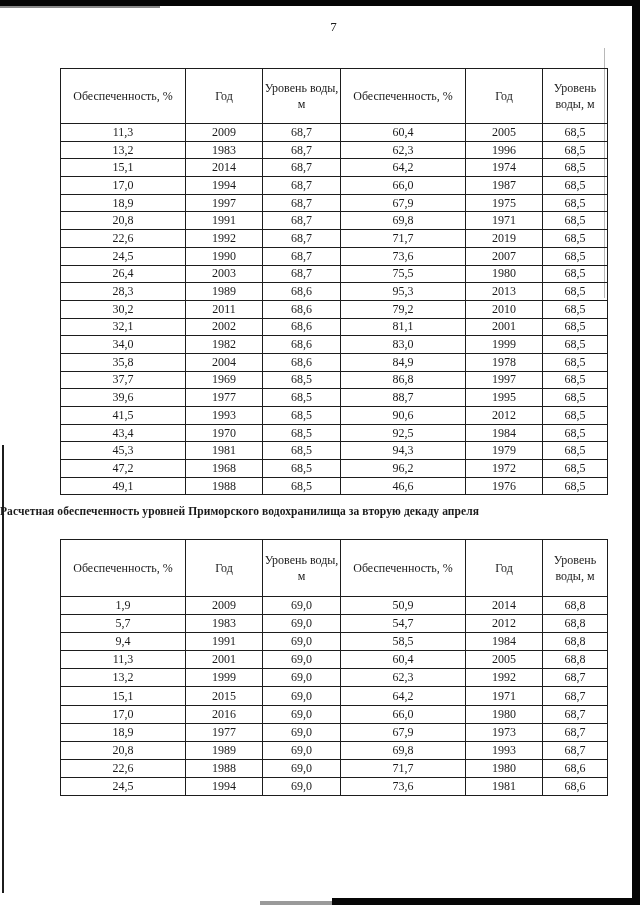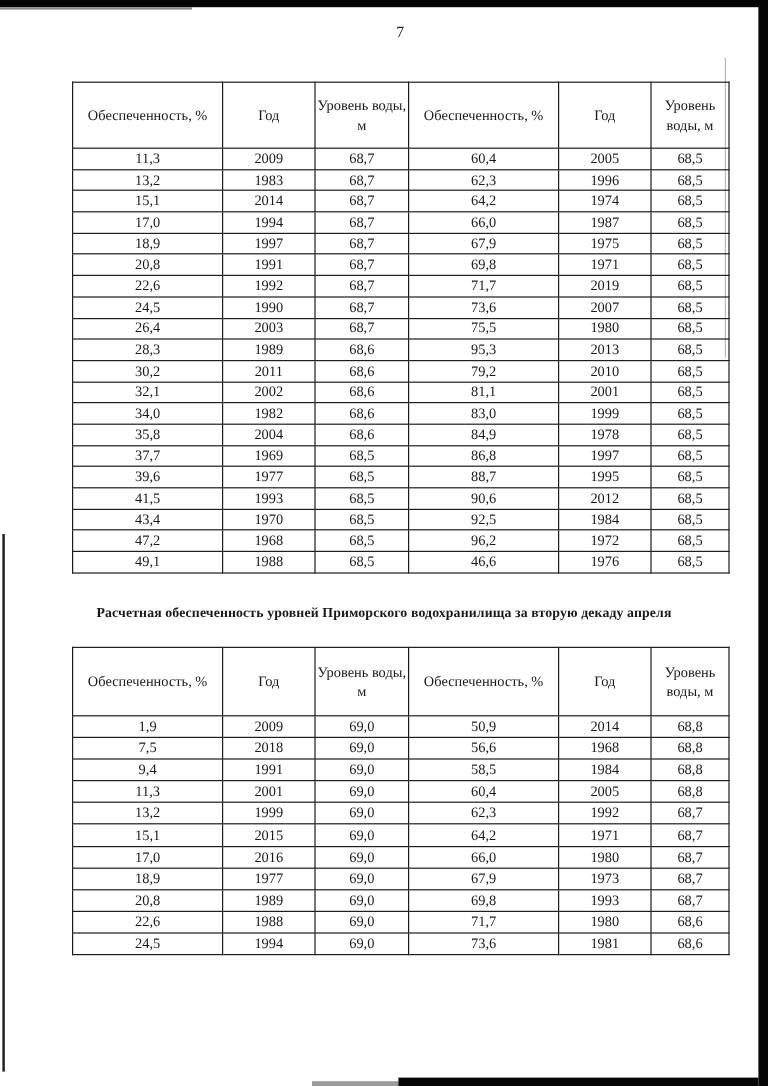--- a/index.html
+++ b/index.html
@@ -16,21 +16,21 @@
   .scan-left-line{position:absolute;left:2px;top:445px;width:2px;height:448px;background:#1c1c1c;}
   .scan-bottom-gray{position:absolute;left:260px;top:901px;width:74px;height:4px;background:#9a9a9a;}
   .scan-bottom-black{position:absolute;left:332px;top:898px;width:300px;height:7px;background:#060606;}
 
   .page-number{
     position:absolute;left:60px;top:18px;width:547px;
     text-align:center;font-size:13px;line-height:18px;
   }
   .caption{
     position:absolute;left:0;top:504px;width:640px;
-    text-align:center;font-weight:bold;font-size:11.5px;line-height:15px;
+    font-weight:bold;font-size:11.5px;line-height:15px;
     letter-spacing:0.1px;
   }
   table.data-table{
     position:absolute;left:60px;width:547px;
     border-collapse:collapse;table-layout:fixed;
     font-size:12px;
   }
   .data-table th,.data-table td{
     border:1px solid #1d1d1d;
     text-align:center;vertical-align:middle;
@@ -217,20 +217,28 @@
         </tr>
         <tr>
           <td>43,4</td>
           <td>1970</td>
           <td>68,5</td>
           <td>92,5</td>
           <td>1984</td>
           <td>68,5</td>
         </tr>
         <tr>
+          <td>45,3</td>
+          <td>1981</td>
+          <td>68,5</td>
+          <td>94,3</td>
+          <td>1979</td>
+          <td>68,5</td>
+        </tr>
+        <tr>
           <td>47,2</td>
           <td>1968</td>
           <td>68,5</td>
           <td>96,2</td>
           <td>1972</td>
           <td>68,5</td>
         </tr>
         <tr>
           <td>49,1</td>
           <td>1988</td>
@@ -266,25 +274,25 @@
     <tbody>
         <tr>
           <td>1,9</td>
           <td>2009</td>
           <td>69,0</td>
           <td>50,9</td>
           <td>2014</td>
           <td>68,8</td>
         </tr>
         <tr>
-          <td>7,5</td>
-          <td>2018</td>
-          <td>69,0</td>
-          <td>56,6</td>
-          <td>1968</td>
+          <td>5,7</td>
+          <td>1983</td>
+          <td>69,0</td>
+          <td>54,7</td>
+          <td>2012</td>
           <td>68,8</td>
         </tr>
         <tr>
           <td>9,4</td>
           <td>1991</td>
           <td>69,0</td>
           <td>58,5</td>
           <td>1984</td>
           <td>68,8</td>
         </tr>

